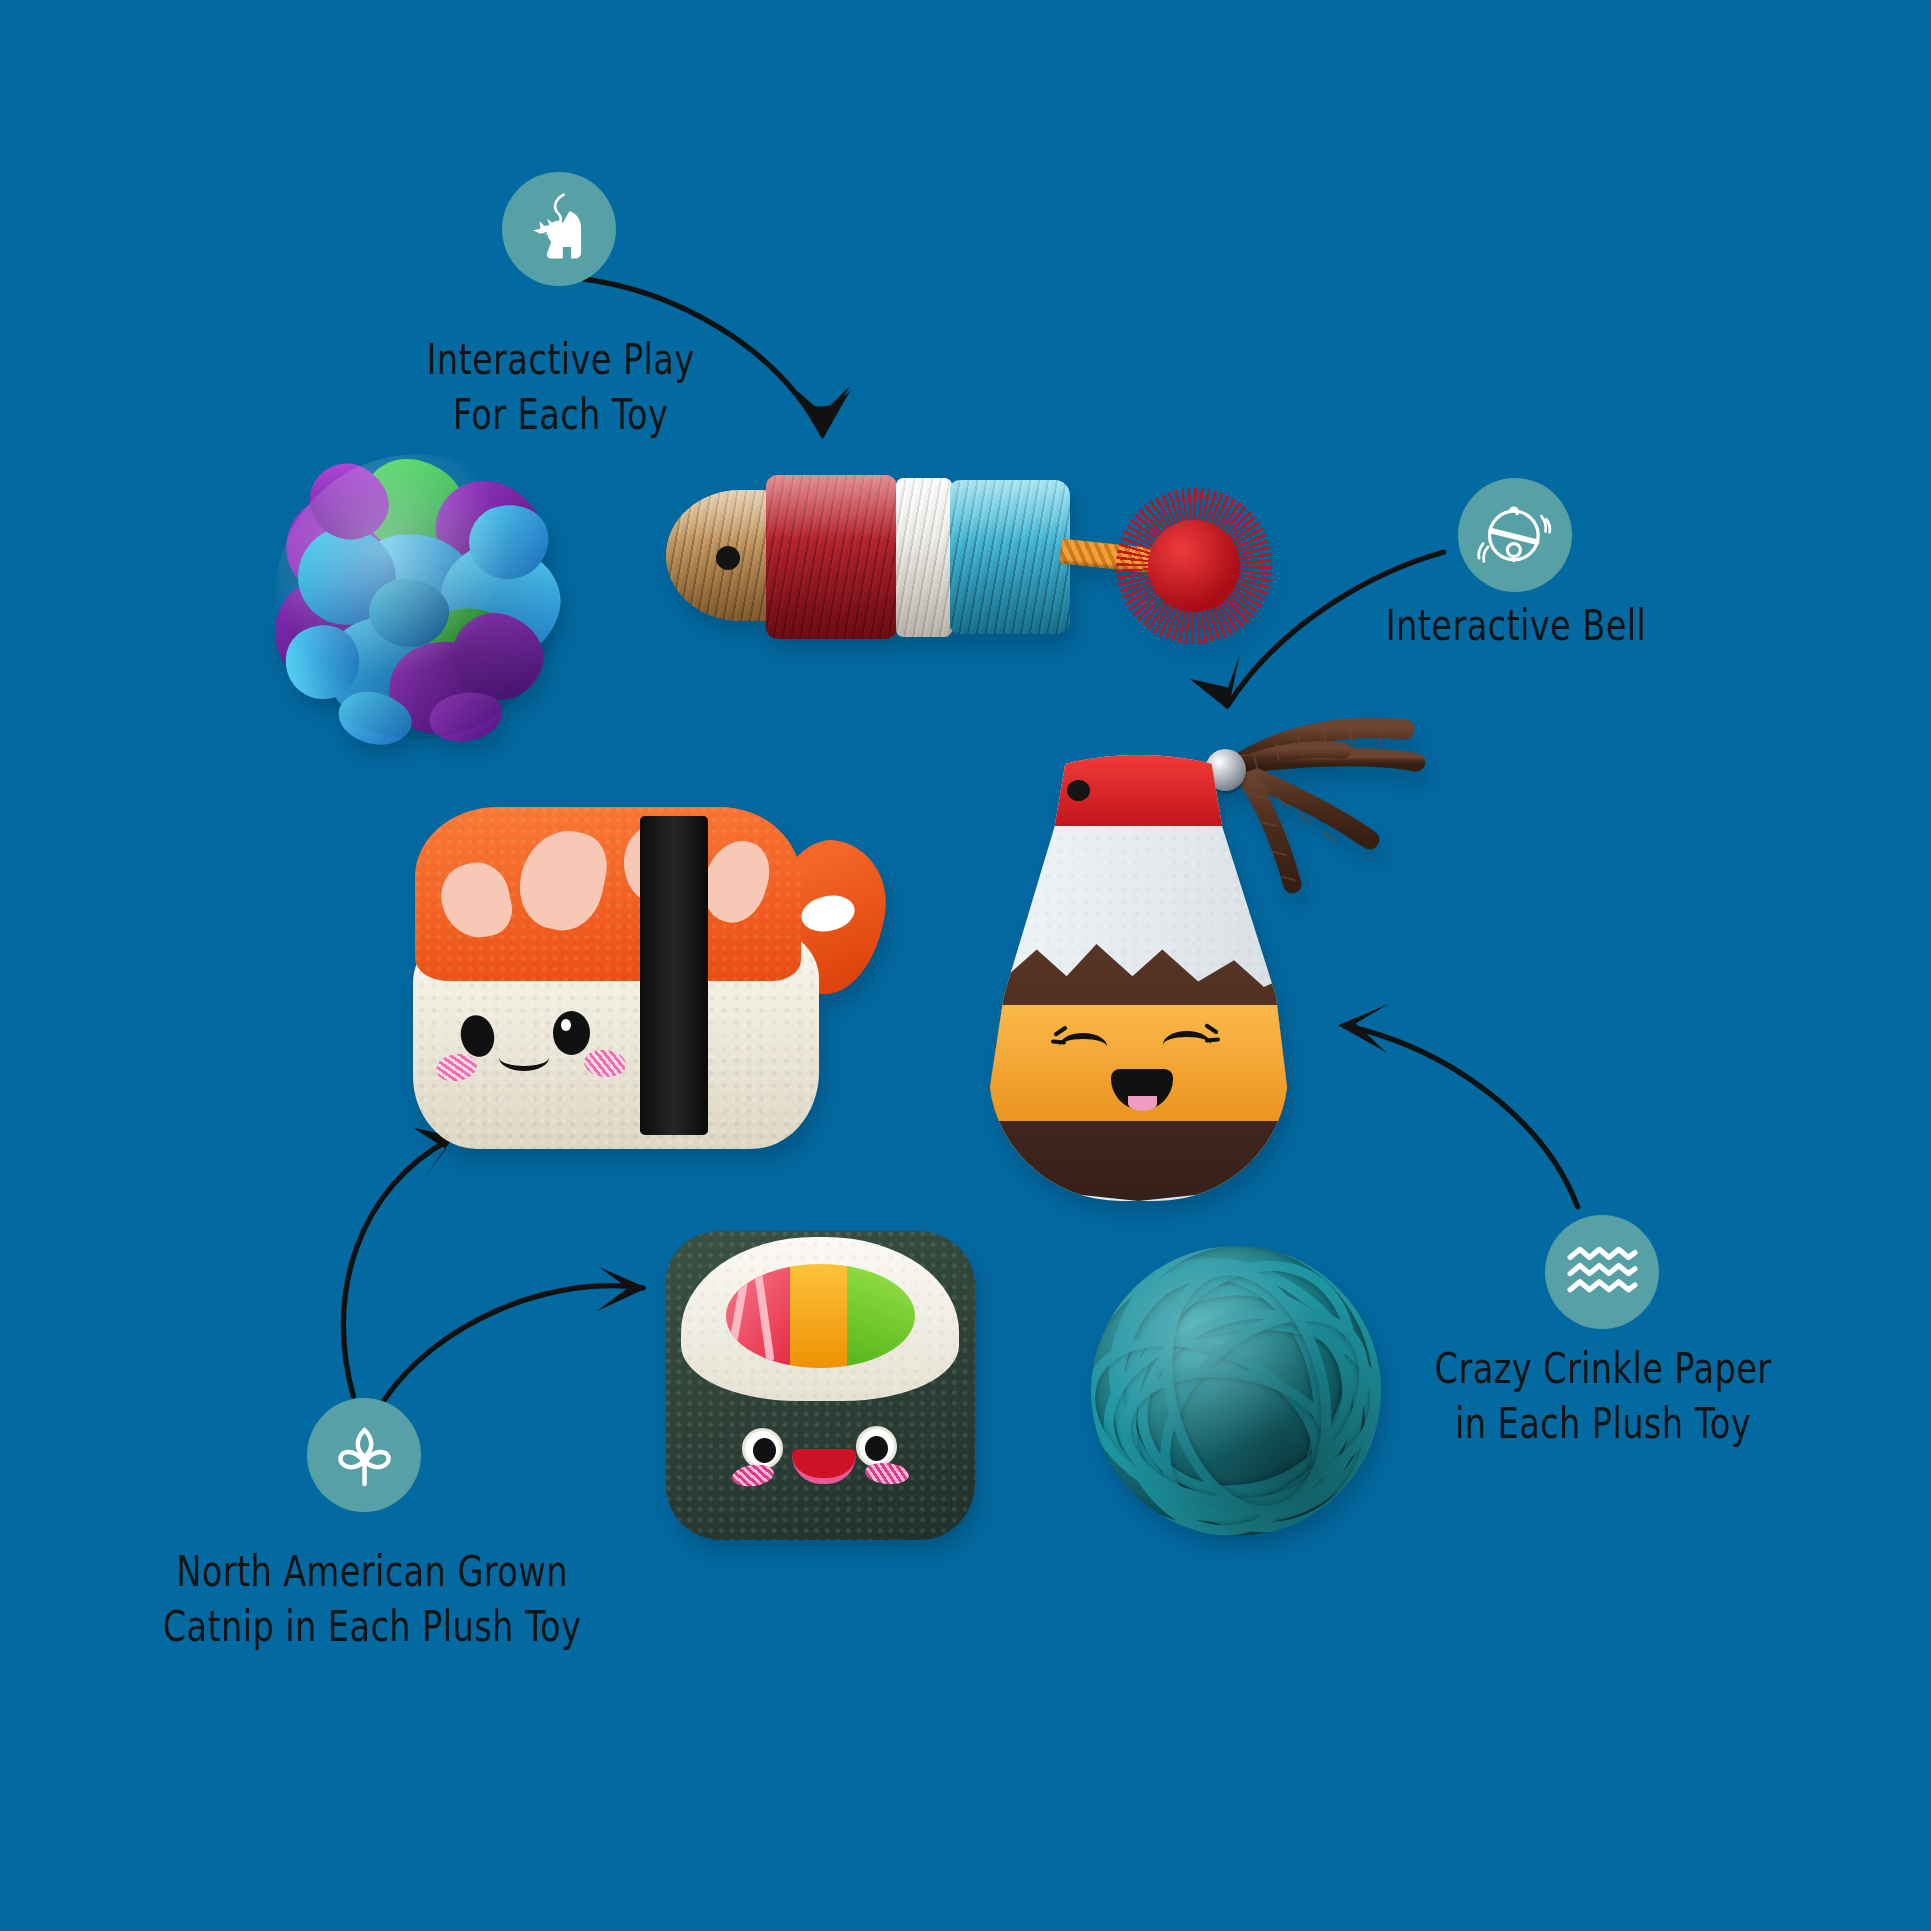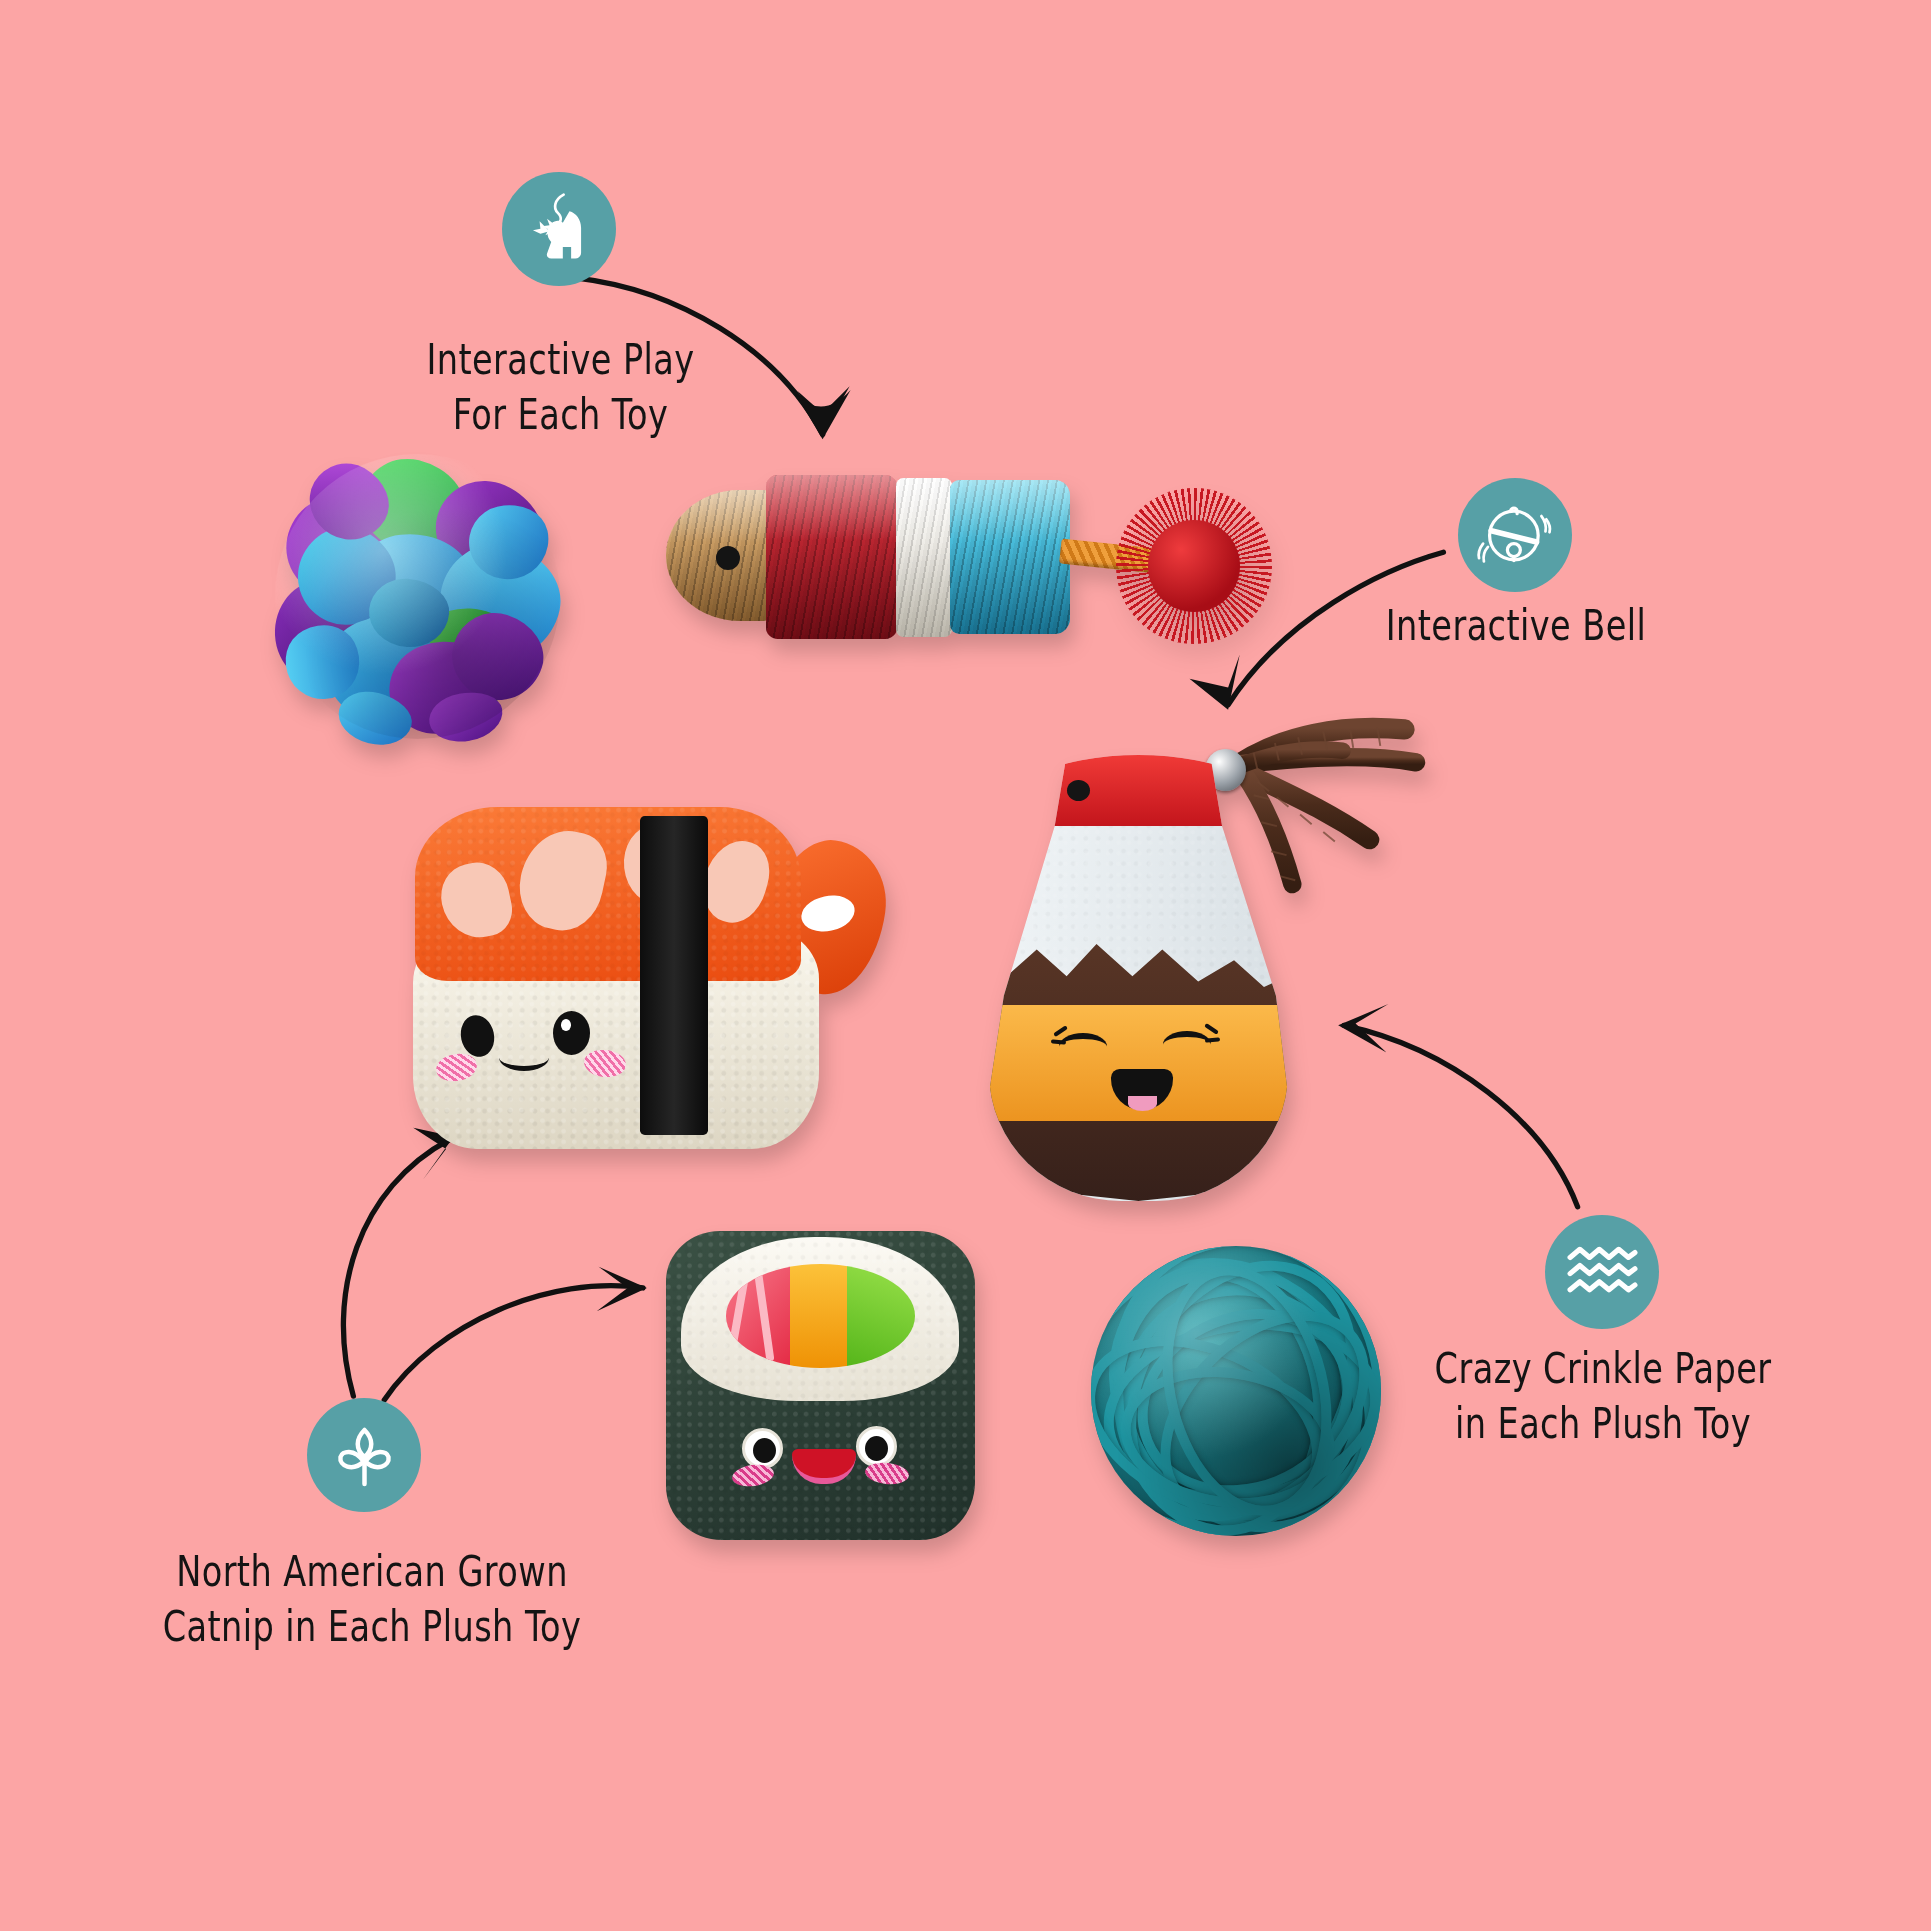--- a/index.html
+++ b/index.html
@@ -5,21 +5,21 @@
   * { margin:0; padding:0; box-sizing:border-box; }
   html, body {
     width:1931px; height:1931px;
     background:#ffffff;
     font-family:"Liberation Sans", sans-serif;
     overflow:hidden;
   }
   #stage {
     position:relative;
     width:1931px; height:1931px;
-    background:#fca5a5;
+    background:#0369a1;
   }
 
   
   .badge {
     position:absolute;
     border-radius:50%;
     background:#57a0a6;
     display:flex; align-items:center; justify-content:center;
   }
   .badge svg { display:block; }

